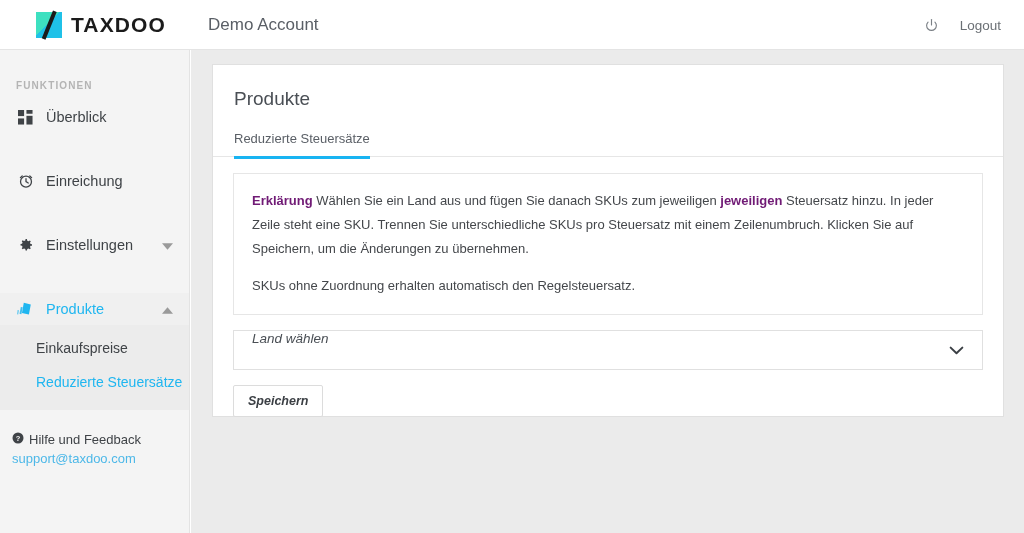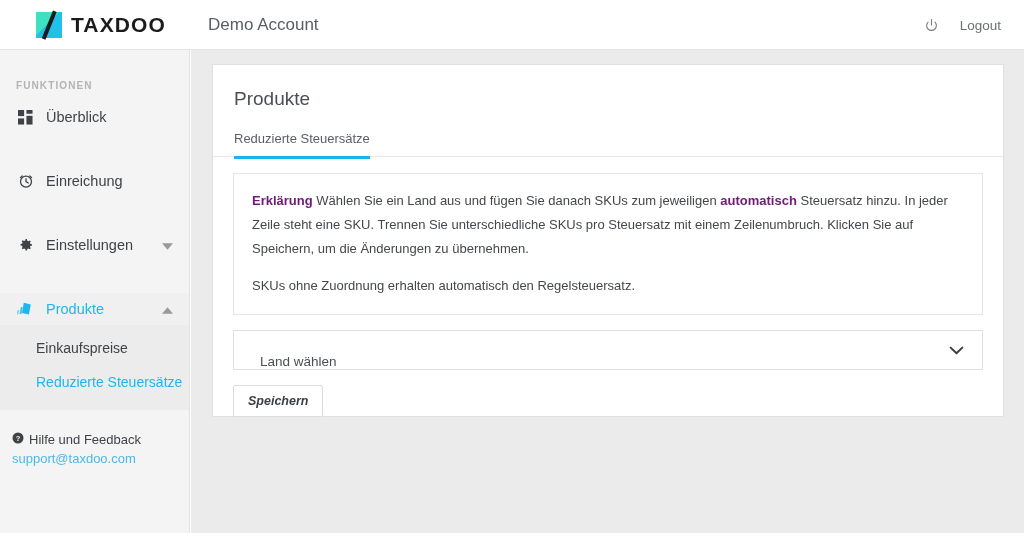--- a/index.html
+++ b/index.html
@@ -189,23 +189,24 @@
   }
   .explain p.second { margin-top: 13px; }
   .explain b { font-weight: bold; color: #701a75; }
 
   .select-box {
     margin-top: 15px;
     position: relative;
     height: 40px;
     border: 1px solid #e0e0e0;
     background: #ffffff;
-    display: flex; align-items: flex-end;
-    padding-left: 26px;
-    cursor: pointer;
+    display: flex; align-items: flex-start;
+    padding-left: 18px;
+    cursor: pointer;
+    font-style: italic;
   }
   .select-text {
     font-size: 13.5px;
     color: #4a4f55;
   }
   .select-caret {
     position: absolute; right: 18px; top: 50%;
     transform: translateY(-50%);
     color: #3a3f44;
   }
@@ -335,21 +336,21 @@
 
       <div class="card-title">Produkte</div>
 
       <div class="tabs">
         <span class="tab">Reduzierte Steuersätze</span>
       </div>
 
       <div class="card-body">
 
         <div class="explain">
-          <p><b>Erklärung</b><span> Wählen Sie ein Land aus und fügen Sie danach SKUs zum jeweiligen </span><b>automatisch</b><span> Steuersatz hinzu. In jeder Zeile steht eine SKU. Trennen Sie unterschiedliche SKUs pro Steuersatz mit einem Zeilenumbruch. Klicken Sie auf Speichern, um die Änderungen zu übernehmen.</span></p>
+          <p><b>Erklärung</b><span> Wählen Sie ein Land aus und fügen Sie danach SKUs zum jeweiligen </span><b>jeweiligen</b><span> Steuersatz hinzu. In jeder Zeile steht eine SKU. Trennen Sie unterschiedliche SKUs pro Steuersatz mit einem Zeilenumbruch. Klicken Sie auf Speichern, um die Änderungen zu übernehmen.</span></p>
           <p class="second">SKUs ohne Zuordnung erhalten automatisch den Regelsteuersatz.</p>
         </div>
 
         <div class="select-box">
           <span class="select-text">Land wählen</span>
           <span class="select-caret">
             <svg width="15" height="9" viewBox="0 0 16 10" fill="none" stroke="#3a3f44" stroke-width="2.2" stroke-linecap="round" stroke-linejoin="round">
               <path d="M1.5 1.8 L8 8 L14.5 1.8"></path>
             </svg>
           </span>

